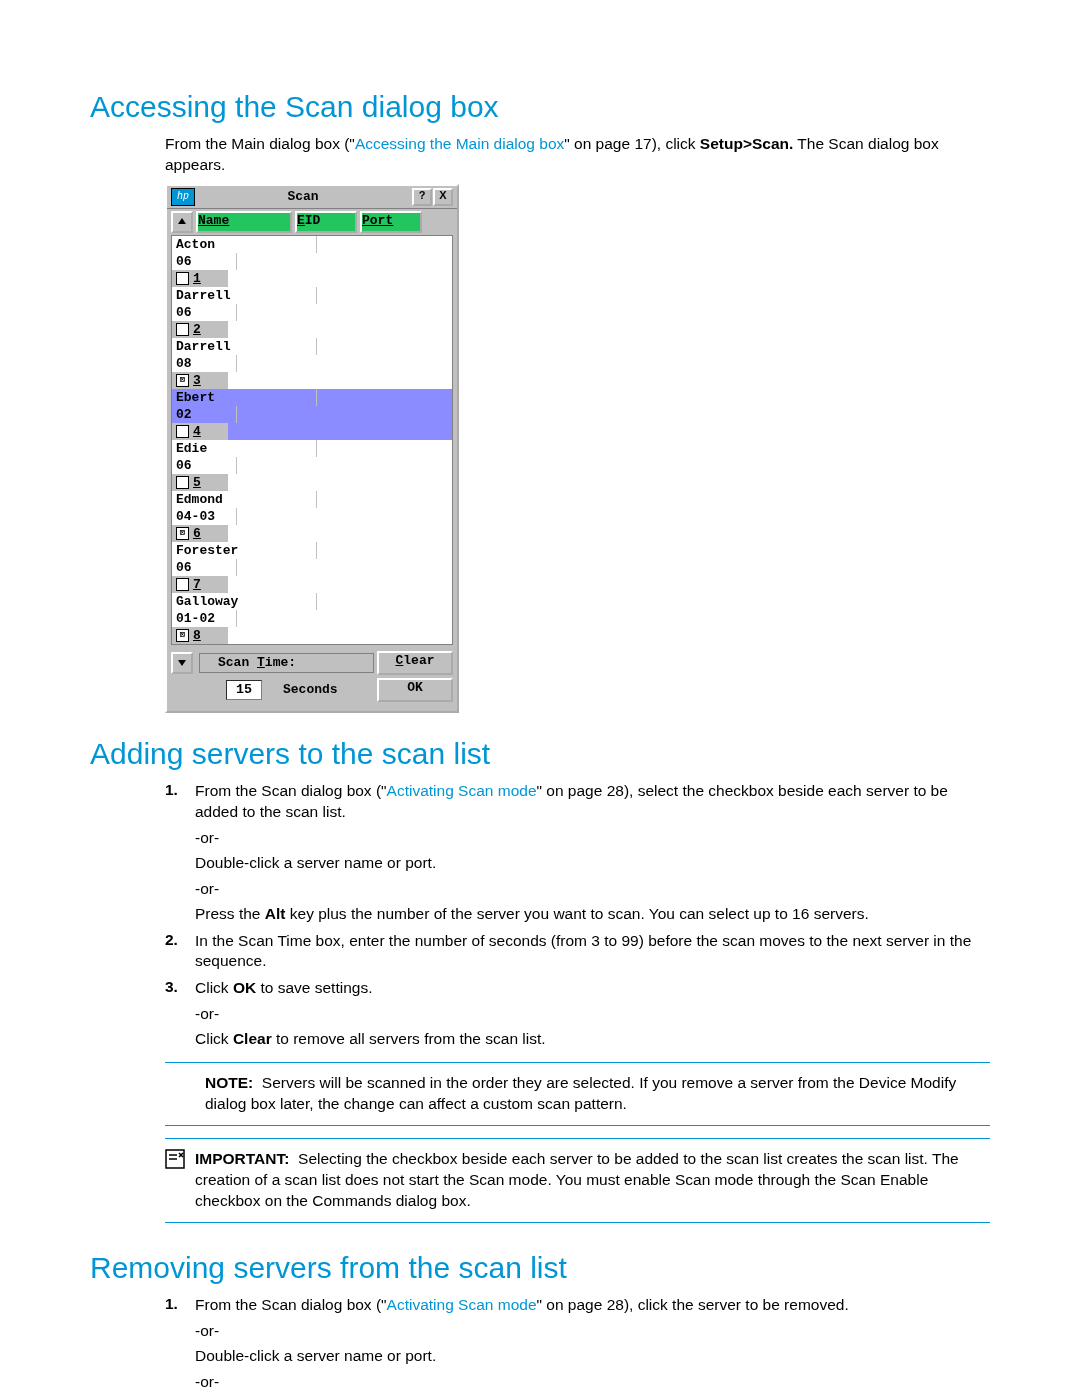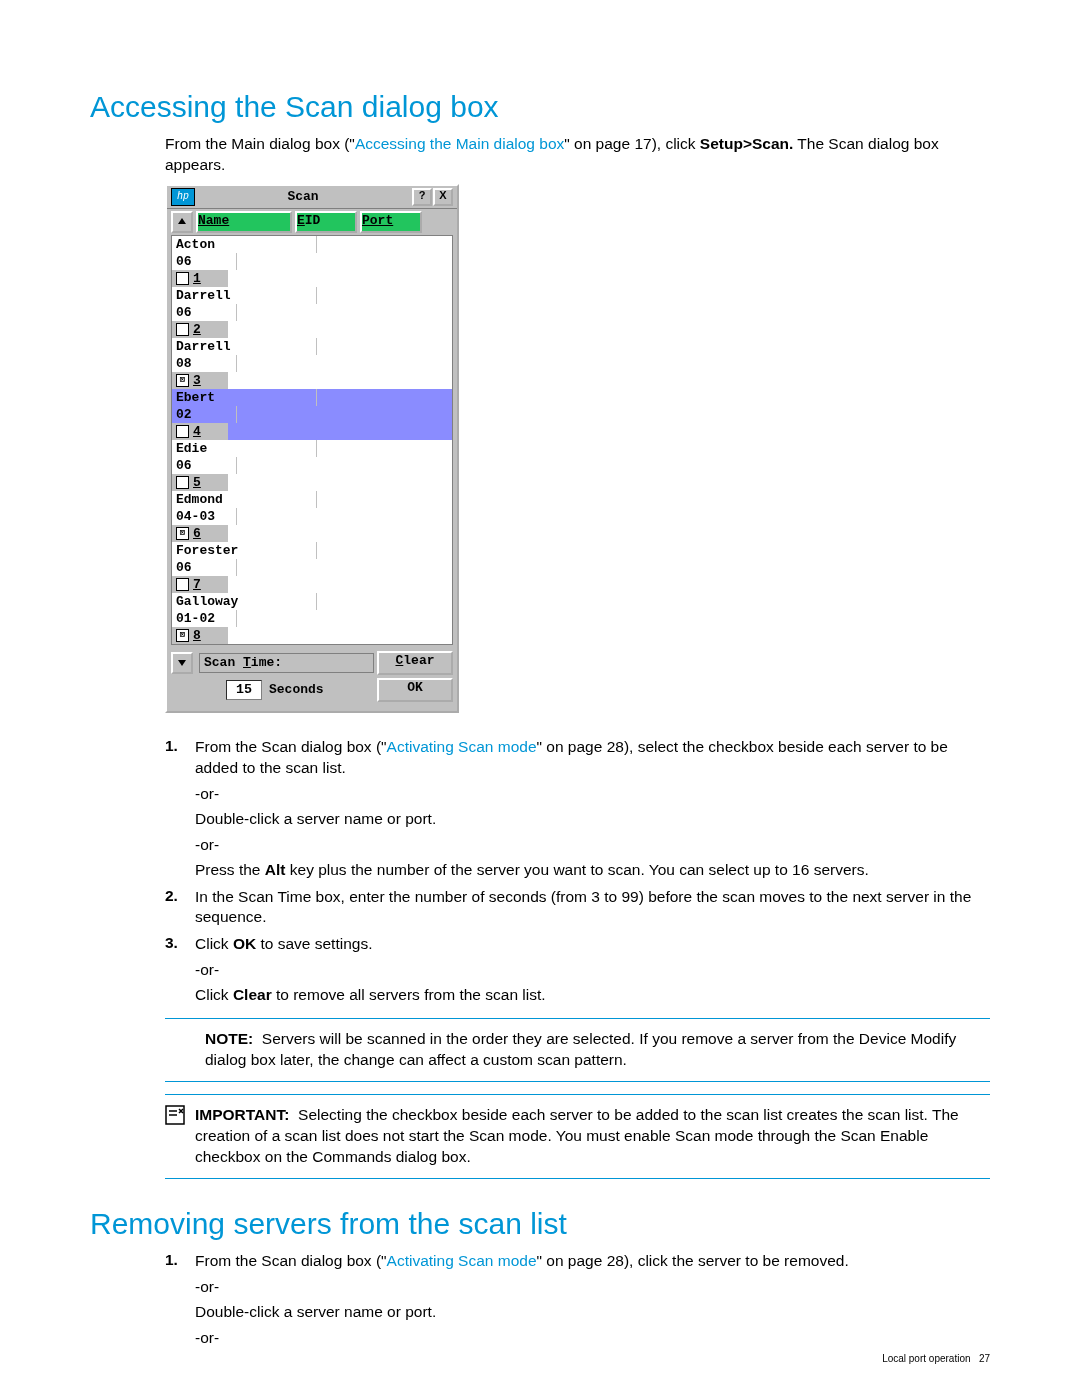--- a/index.html
+++ b/index.html
@@ -198,21 +198,21 @@
     display: flex;
     align-items: center;
     gap: 3px;
     margin-bottom: 3px;
   }
   .labelbox {
     background: #c0c0c0;
     border: 1px solid #808080;
     height: 18px;
     line-height: 18px;
-    padding: 0 4px;
+    padding: 0 18px;
     font-weight: bold;
     font-family: Liberation Mono, monospace;
   }
   .textinput {
     width: 30px;
     height: 16px;
     background: #fff;
     border: 1px inset #808080;
     text-align: center;
     font-weight: bold;
@@ -334,20 +334,21 @@
       <div class="bottom-row">
         <div style="width:52px"></div>
         <input class="textinput" value="15" style="">
         <div class="labelbox" style="border:none;background:none">Seconds</div>
         <div style="flex:1"></div>
         <div class="pushbtn">OK</div>
       </div>
     </div>
   </div>
 
+  <h2>Adding servers to the scan list</h2>
   <ol class="steps">
     <li>
       <span class="num">1.</span>
       <div class="step-text">
         <span>From the Scan dialog box ("</span><span class="link">Activating Scan mode</span><span>" on page 28), select the checkbox beside each server to be added to the scan list.</span>
       </div>
       <div class="sep">-or-</div>
       <div class="step-text">Double-click a server name or port.</div>
       <div class="sep">-or-</div>
       <div class="step-text">

